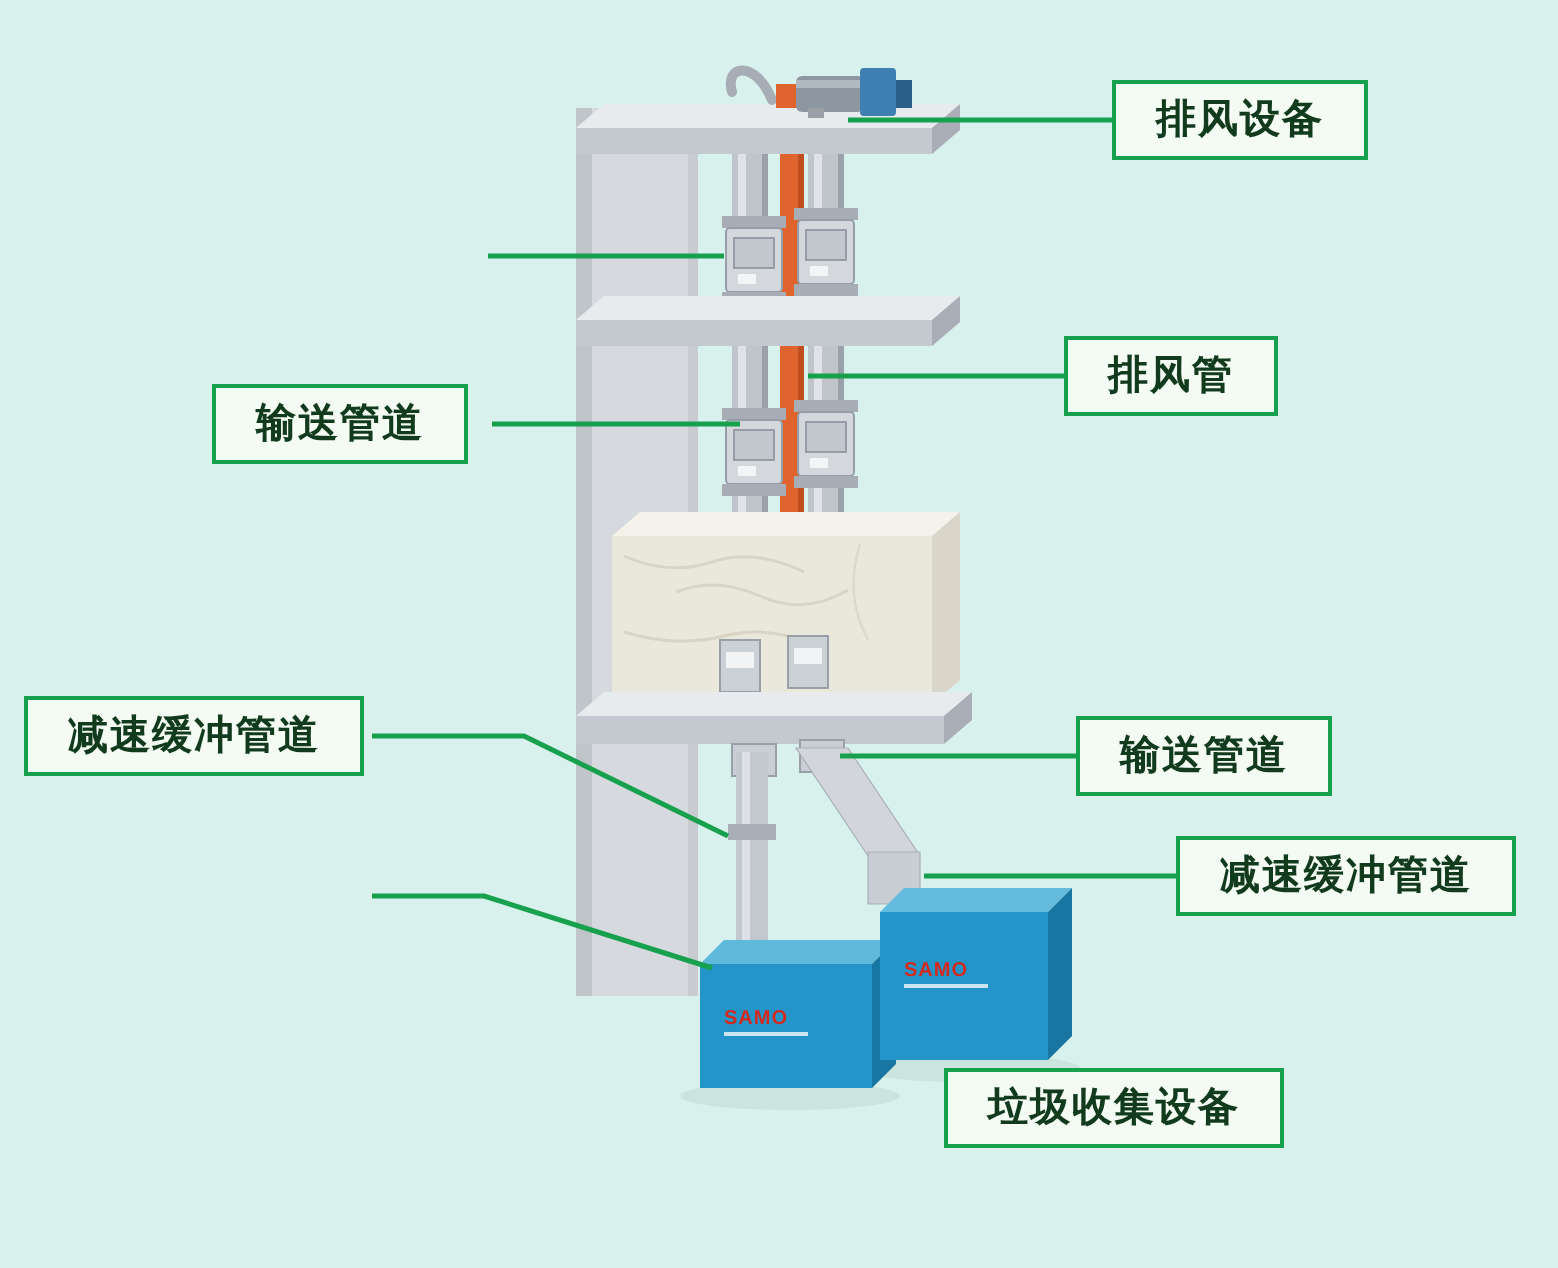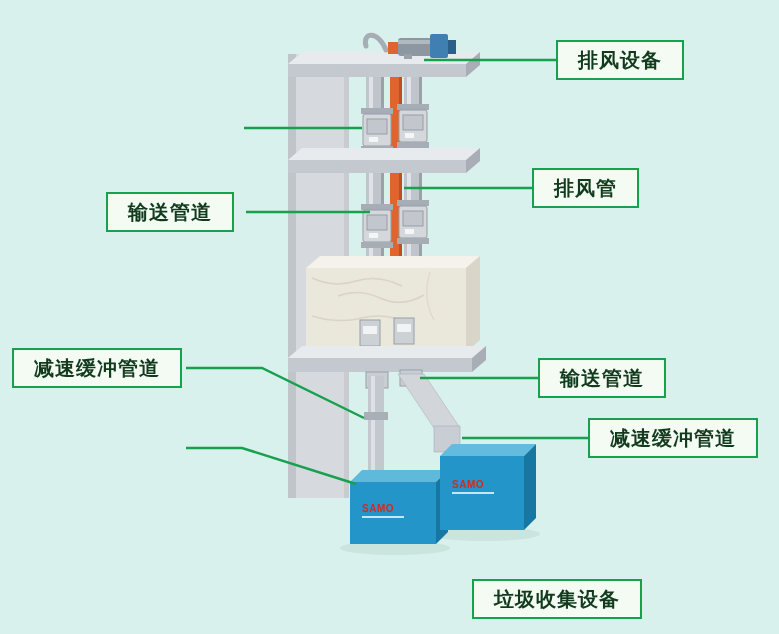--- a/index.html
+++ b/index.html
@@ -179,15 +179,15 @@
       <polyline class="leader" points="462,438 588,438"></polyline>
     </g>
   </svg>
 
   <div class="label" style="left:556px; top:40px;">排风设备</div>
   <div class="label" style="left:532px; top:168px;">排风管</div>
   <div class="label" style="left:106px; top:192px;">输送管道</div>
   <div class="label" style="left:12px;  top:348px;">减速缓冲管道</div>
   <div class="label" style="left:538px; top:358px;">输送管道</div>
   <div class="label" style="left:588px; top:418px;">减速缓冲管道</div>
-  <div class="label" style="left:472px; top:534px;margin-top:45px;">垃圾收集设备</div>
+  <div class="label" style="left:472px; top:534px;">垃圾收集设备</div>
 
 </div>
 
 </body></html>

